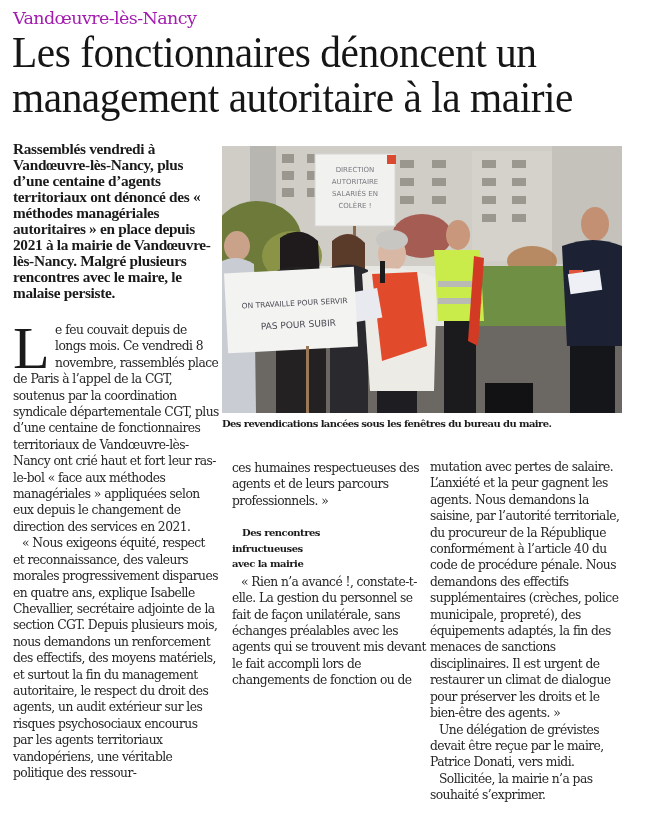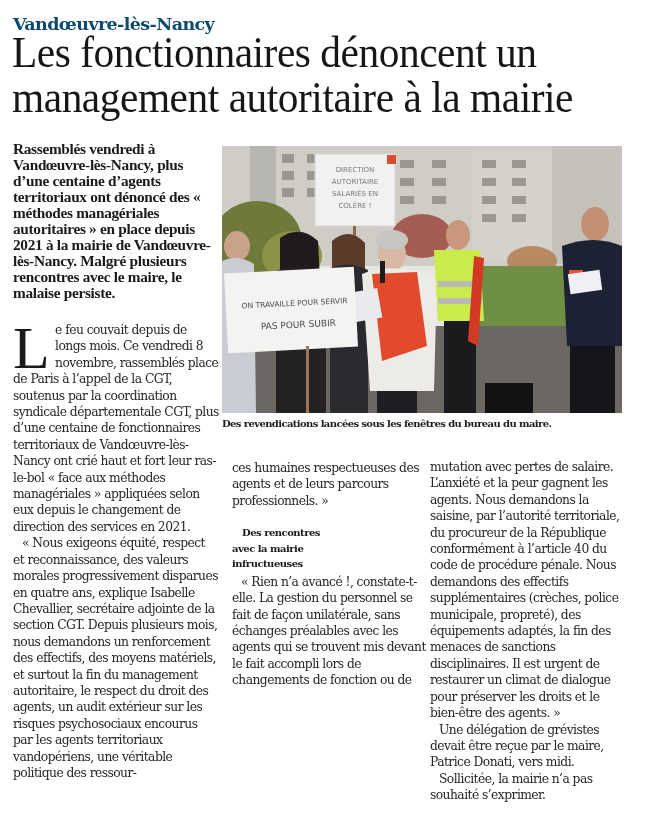--- a/index.html
+++ b/index.html
@@ -1,17 +1,17 @@
 <!DOCTYPE html>
 <html><head>
 <meta charset="utf-8">
 <style>
   html, body { margin: 0; padding: 0; background: #ffffff; }
   body { width: 662px; height: 839px; position: relative; overflow: hidden; font-family: "DejaVu Serif", serif; color: #1c1c1c; }
-  .kicker { position: absolute; left: 13px; top: 14px; font-family: "DejaVu Serif", serif; font-weight: bold; font-size: 17.5px; color: #0c4a6e; letter-spacing: -0.6px; white-space: nowrap; }
+  .kicker { position: absolute; left: 13px; top: 8px; font-family: "DejaVu Serif", serif; font-weight: normal; font-size: 17.5px; color: #a21caf; letter-spacing: -0.6px; white-space: nowrap; }
   .headline { position: absolute; left: 12px; top: 30px; width: 640px; margin: 0; font-family: "Liberation Serif", serif; font-weight: normal; font-size: 44.5px; line-height: 45px; color: #161616; letter-spacing: -0.5px; transform: scaleX(0.93); transform-origin: left top; }
   .chapo { position: absolute; left: 13px; top: 141px; width: 205px; font-family: "Liberation Serif", serif; font-weight: bold; font-size: 15.3px; line-height: 16px; color: #1a1a1a; letter-spacing: -0.3px; }
   .chapo p { margin: 0; }
   .col { position: absolute; font-family: "DejaVu Serif", serif; font-size: 12.3px; line-height: 16.4px; color: #262626; letter-spacing: -0.55px; text-align: left; }
   .col p { margin: 0; }
   .col p.ind { text-indent: 9px; }
   .col1 { left: 13px; top: 322px; width: 206px; }
   .col2 { left: 222px; top: 460px; width: 196px; margin-left: 10px; }
   .col3 { left: 430px; top: 459px; width: 194px; }
   .dropcap { float: left; font-family: "Liberation Serif", serif; font-size: 60px; line-height: 46px; margin: 3px 6px 0 0; color: #1a1a1a; }
@@ -120,22 +120,22 @@
       <rect x="84" y="200" width="3" height="67" fill="#9b7858"></rect>
     </g>
   </svg>
 </div>
 <div class="caption">Des revendications lancées sous les fenêtres du bureau du maire.</div>
 
 <div class="col col2">
   <p>ces humaines respectueuses des agents et de leurs parcours professionnels. »</p>
   <p class="subhead">
     <span class="l1">Des rencontres</span>
+    <span style="display:block">infructueuses</span>
     <span style="display:block">avec la mairie</span>
-    <span style="display:block">infructueuses</span>
   </p>
   <p class="ind">« Rien n’a avancé !, constate-t-elle. La gestion du personnel se fait de façon unilatérale, sans échanges préalables avec les agents qui se trouvent mis devant le fait accompli lors de changements de fonction ou de</p>
 </div>
 
 <div class="col col3">
   <p>mutation avec pertes de salaire. L’anxiété et la peur gagnent les agents. Nous demandons la saisine, par l’autorité territoriale, du procureur de la République conformément à l’article 40 du code de procédure pénale. Nous demandons des effectifs supplémentaires (crèches, police municipale, propreté), des équipements adaptés, la fin des menaces de sanctions disciplinaires. Il est urgent de restaurer un climat de dialogue pour préserver les droits et le bien-être des agents. »</p>
   <p class="ind">Une délégation de grévistes devait être reçue par le maire, Patrice Donati, vers midi.</p>
   <p class="ind">Sollicitée, la mairie n’a pas souhaité s’exprimer.</p>
 </div>
 

